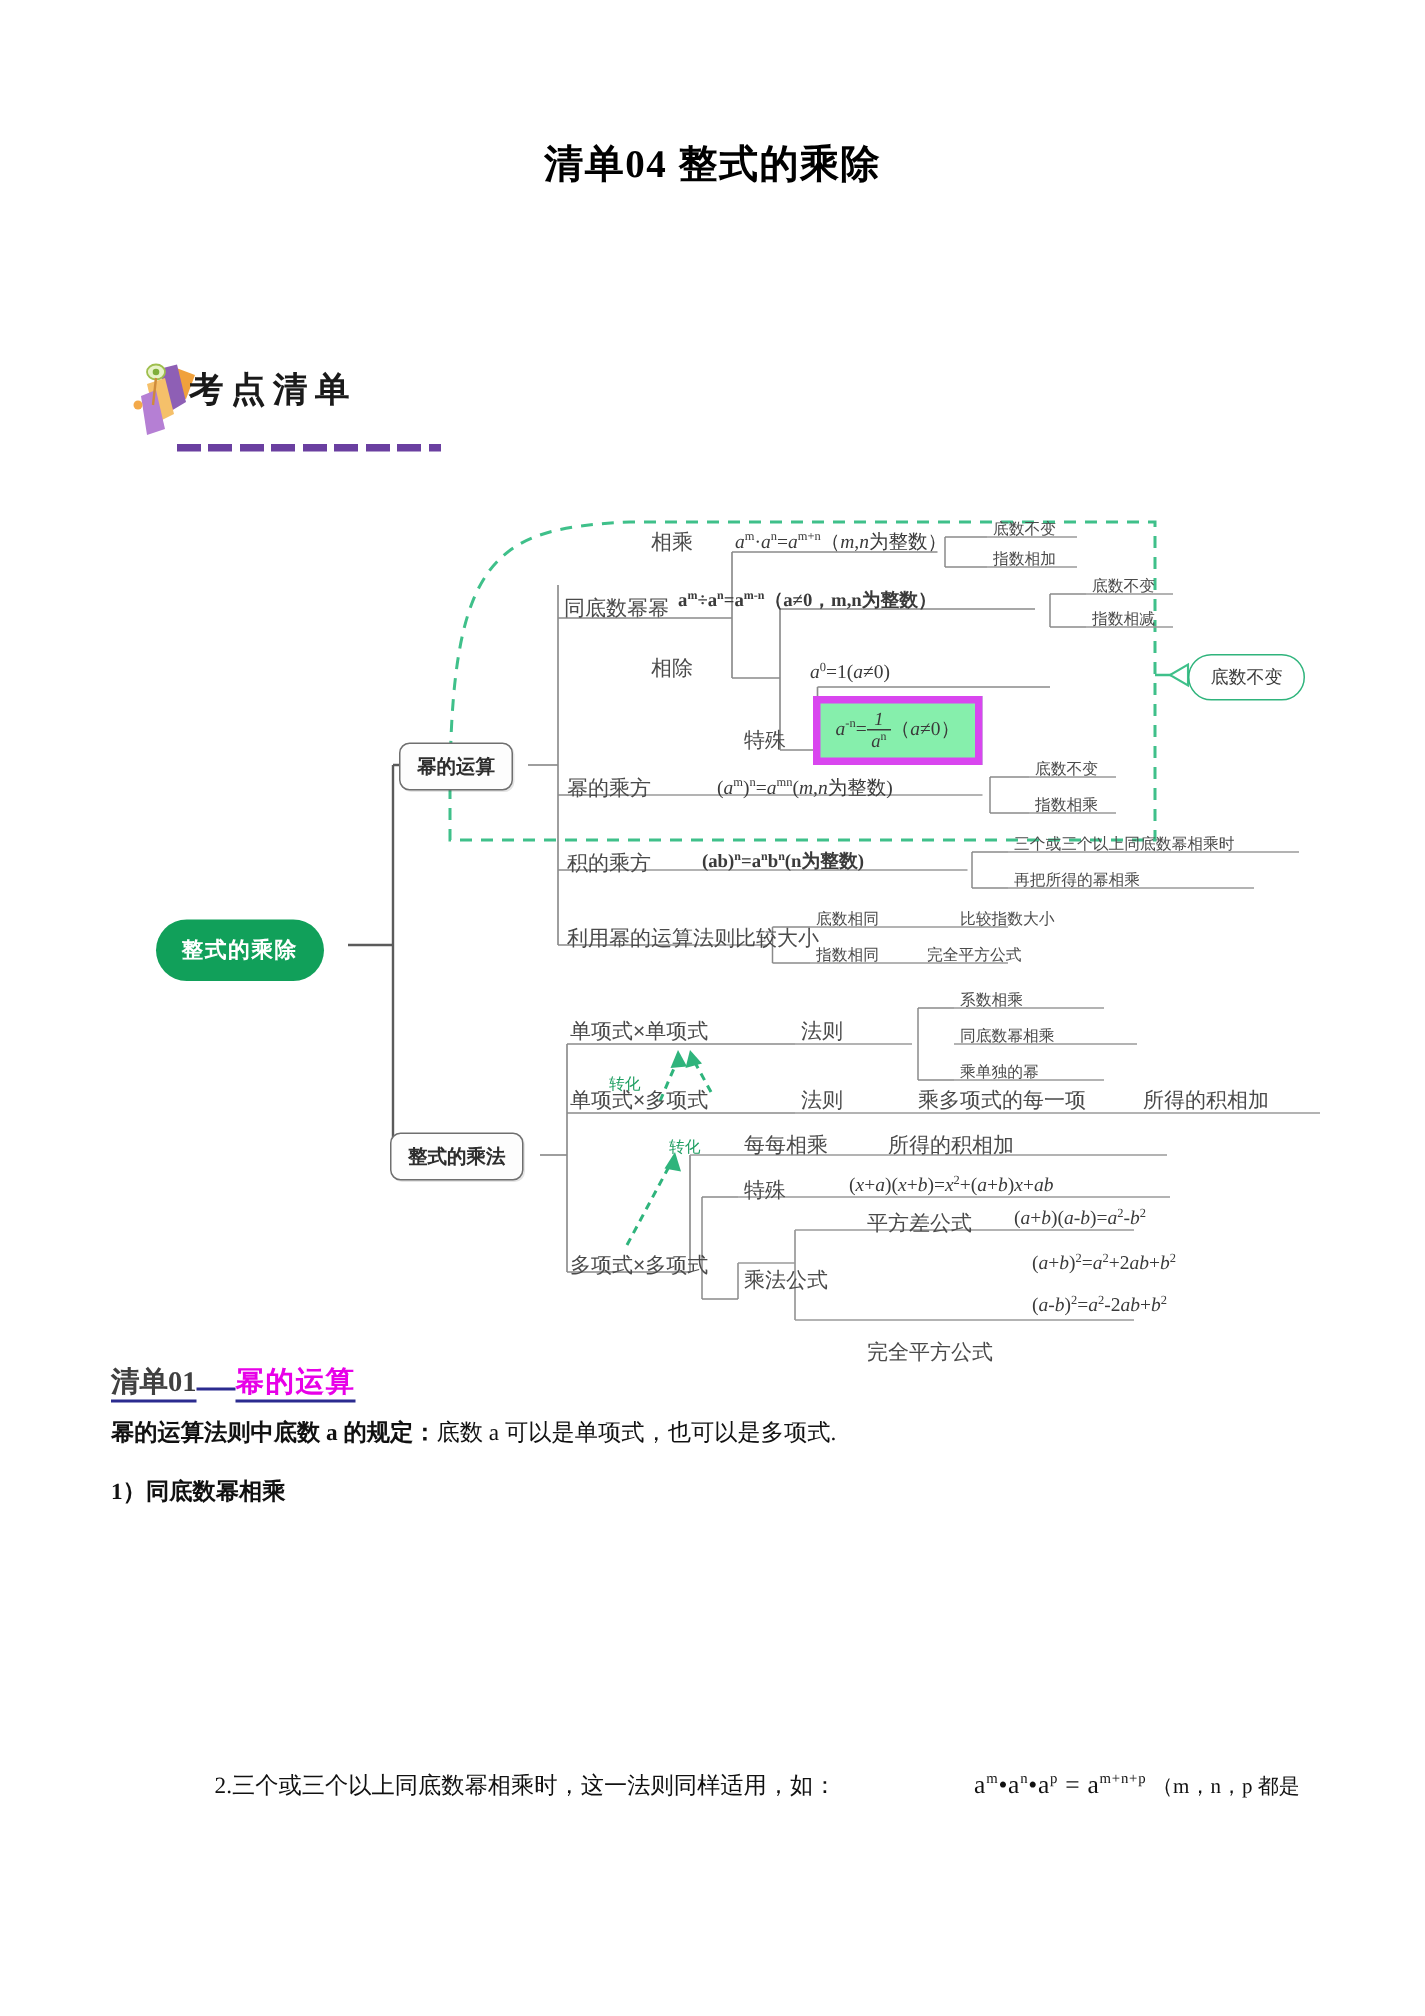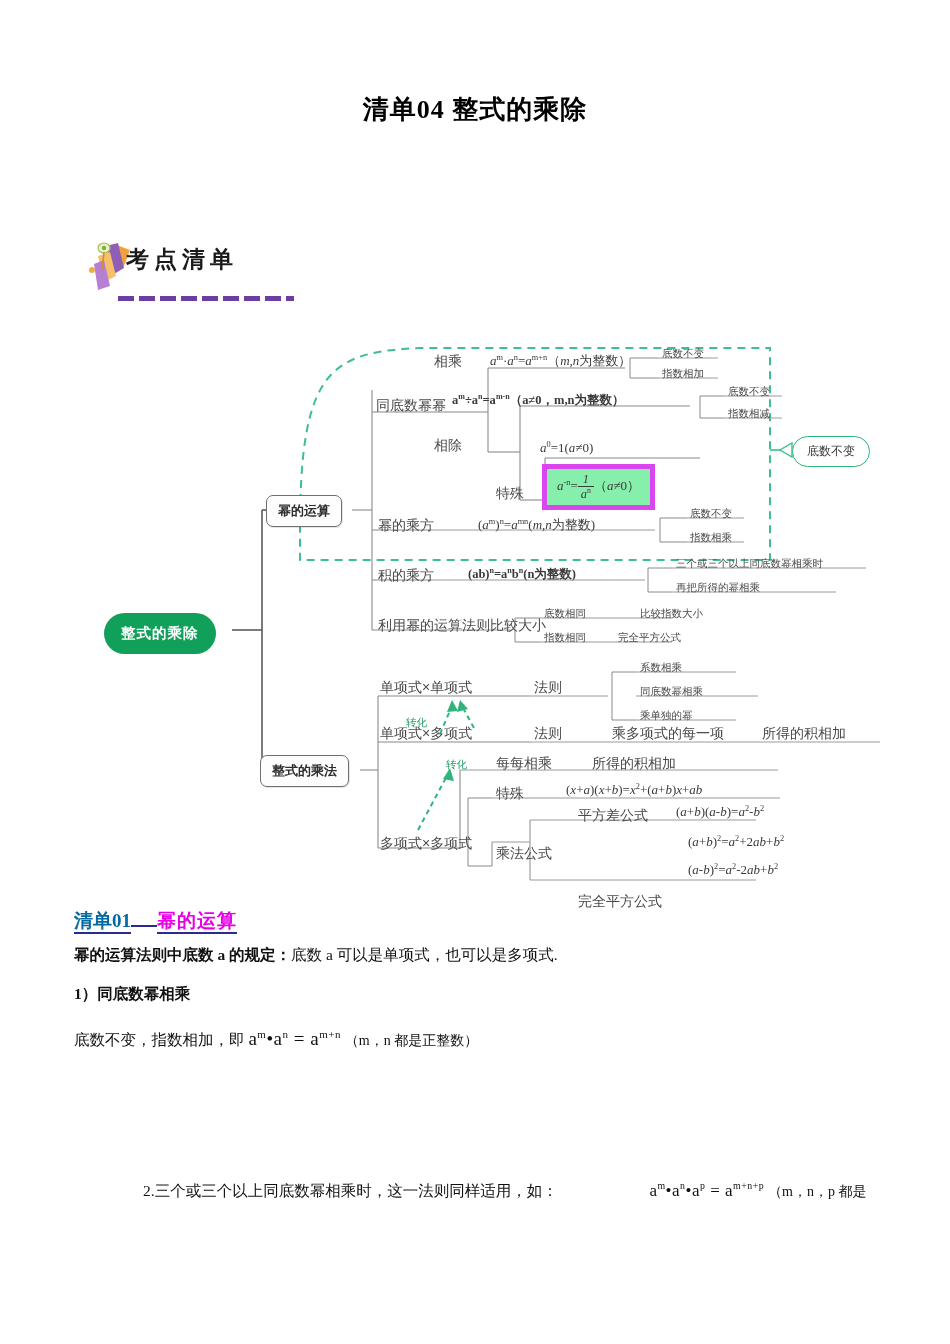--- a/index.html
+++ b/index.html
@@ -171,21 +171,21 @@
   .sec-head {
     position: absolute;
     left: 74px;
     top: 908px;
     font-family: "Liberation Serif", serif;
     font-weight: bold;
     font-size: 19px;
     white-space: nowrap;
   }
   .sec-head .num {
-    color: #0369a1;
+    color: #404040;
     border-bottom: 2px solid #2b2b8f;
     padding-bottom: 1px;
   }
   .sec-head .gap {
     display: inline-block;
     width: 26px;
     border-bottom: 2px solid #2b2b8f;
   }
   .sec-head .topic {
     color: #e800e8;
@@ -422,25 +422,20 @@
   </div>
 
   <div class="body-line ln1">
     <b>幂的运算法则中底数 a 的规定：</b><span>底数 a 可以是单项式，也可以是多项式.</span>
   </div>
 
   <div class="body-line ln2">
     <b>1）同底数幂相乘</b>
   </div>
 
-  <div class="body-line ln3">
-    <span>底数不变，指数相加，即</span>
-    <span class="mathf">a<sup>m</sup>•a<sup>n</sup> = a<sup>m+n</sup></span>
-    <span class="small-note">（m，n 都是正整数）</span>
-  </div>
 
 
   <div class="body-line ln5">
     <span>2.三个或三个以上同底数幂相乘时，这一法则同样适用，如：</span>
     <span style="display:inline-block;width:84px;"></span>
     <span class="mathf" style="font-size:17px;">a<sup>m</sup>•a<sup>n</sup>•a<sup>p</sup> = a<sup>m+n+p</sup></span>
     <span class="small-note">（m，n，p 都是</span>
   </div>
 
 </div>

